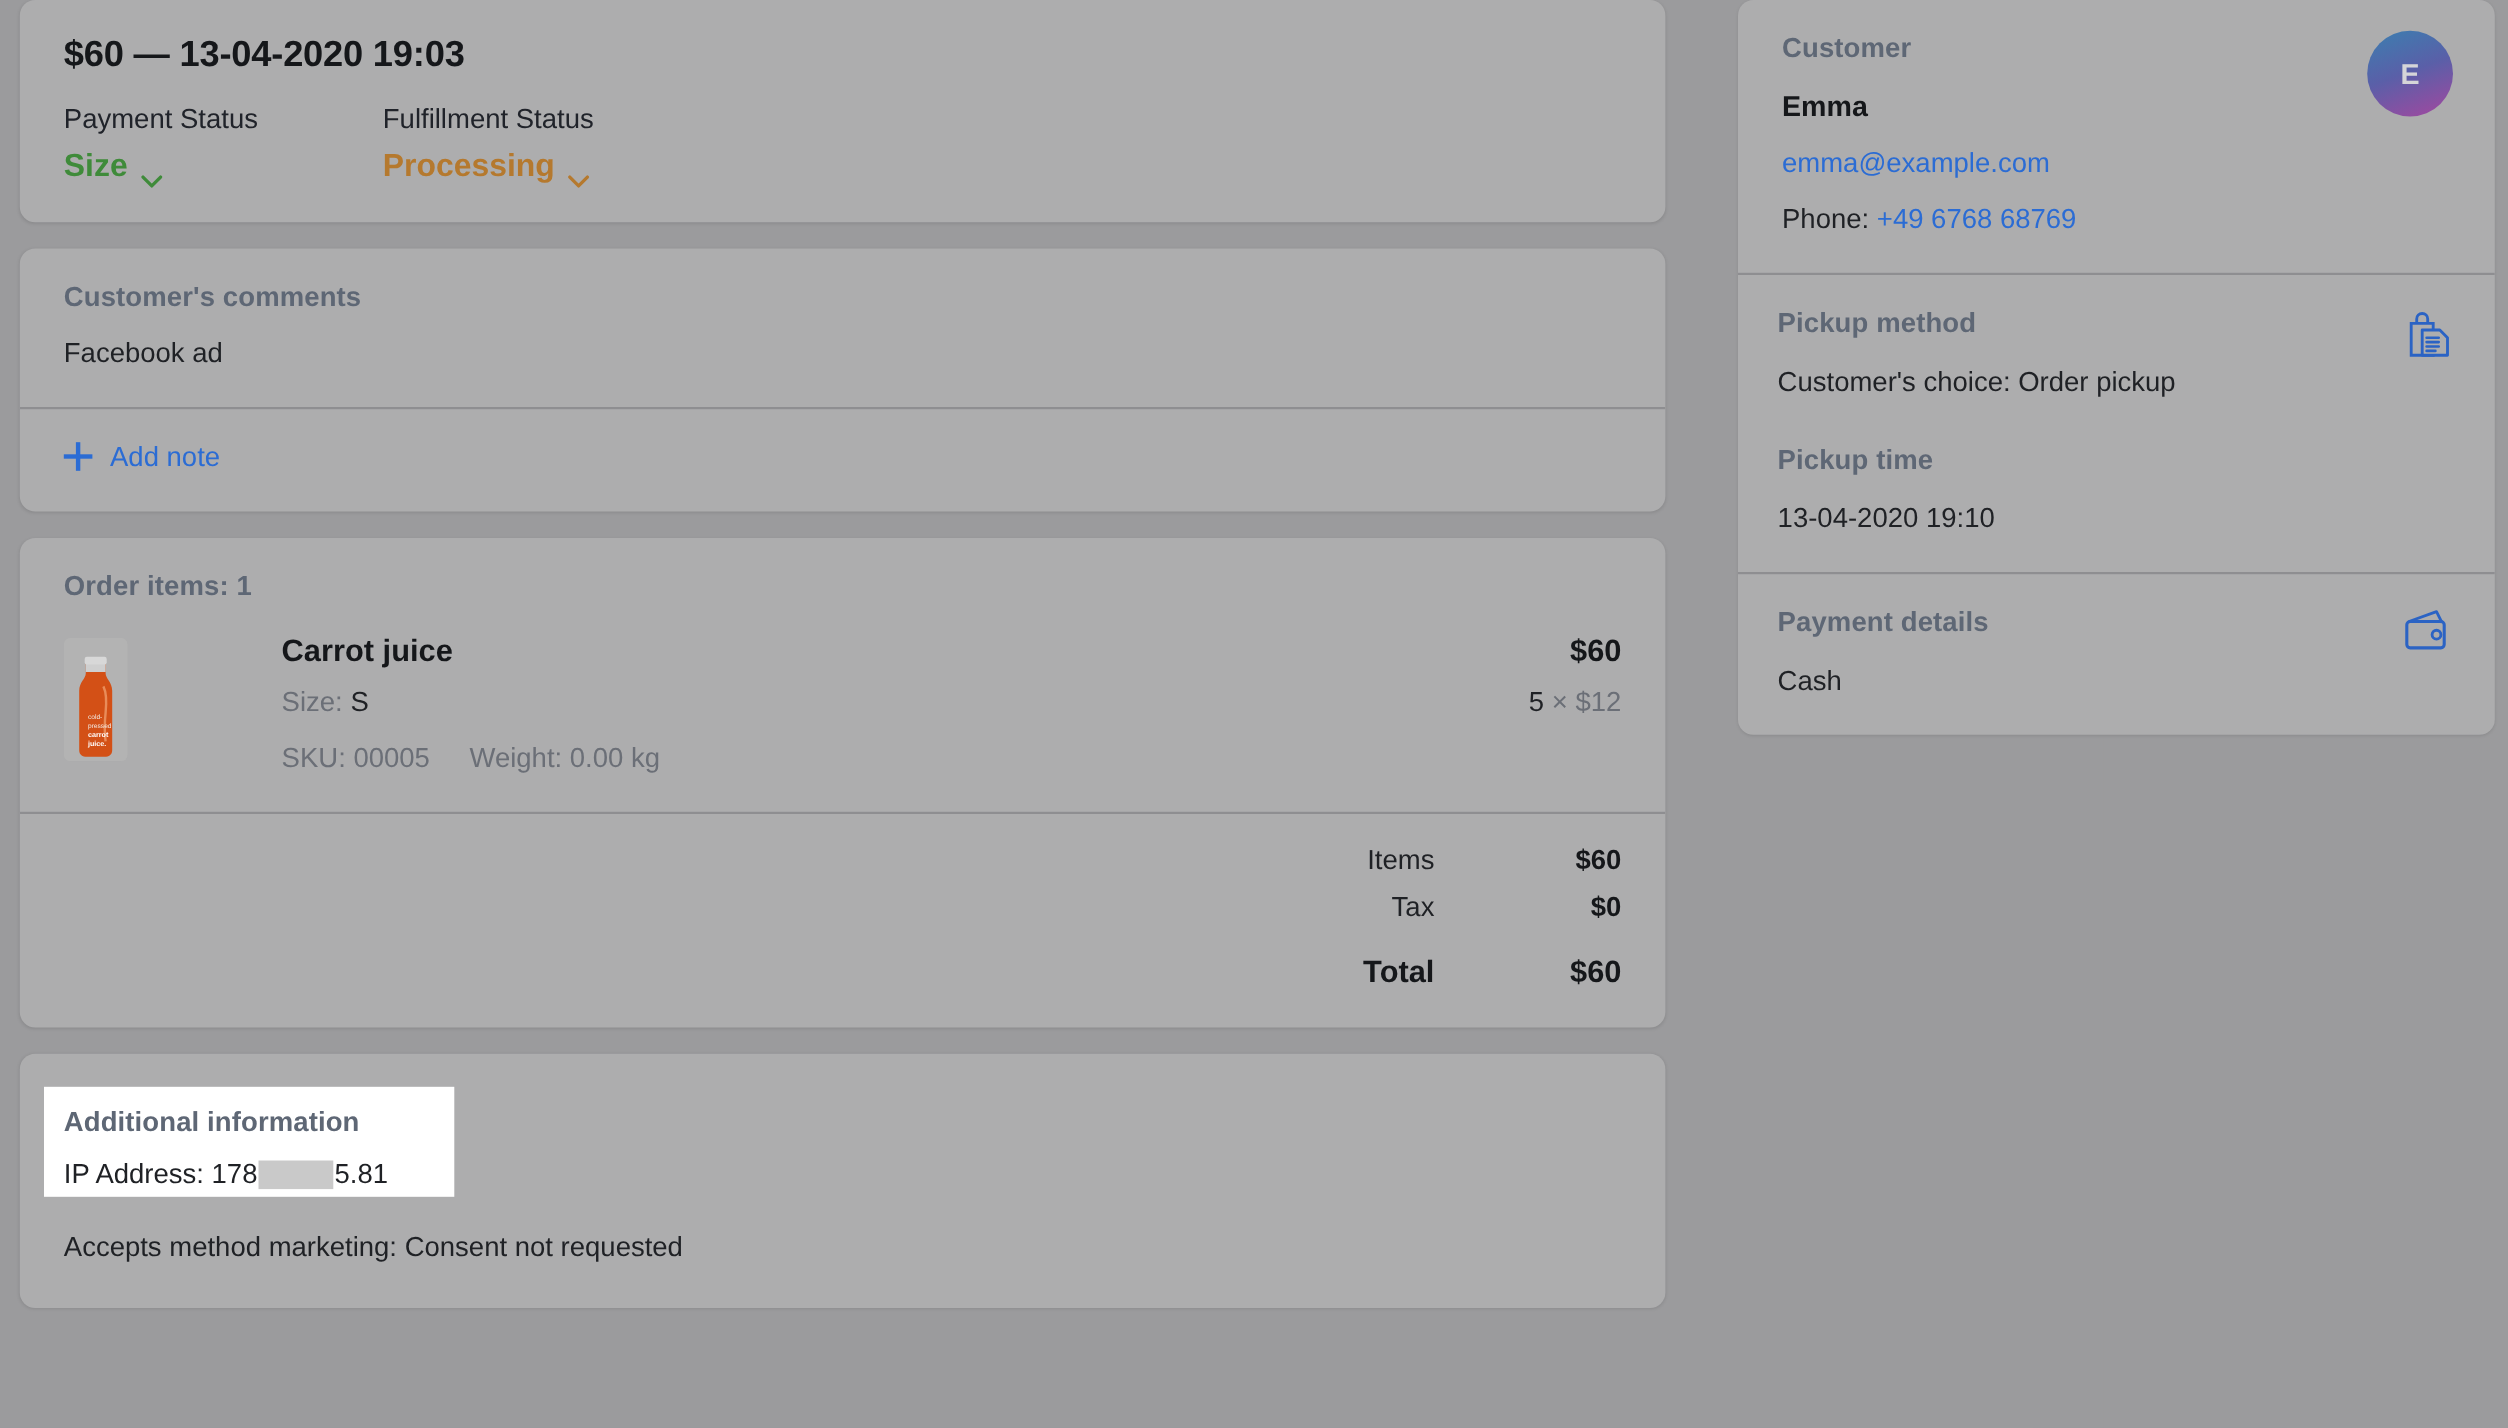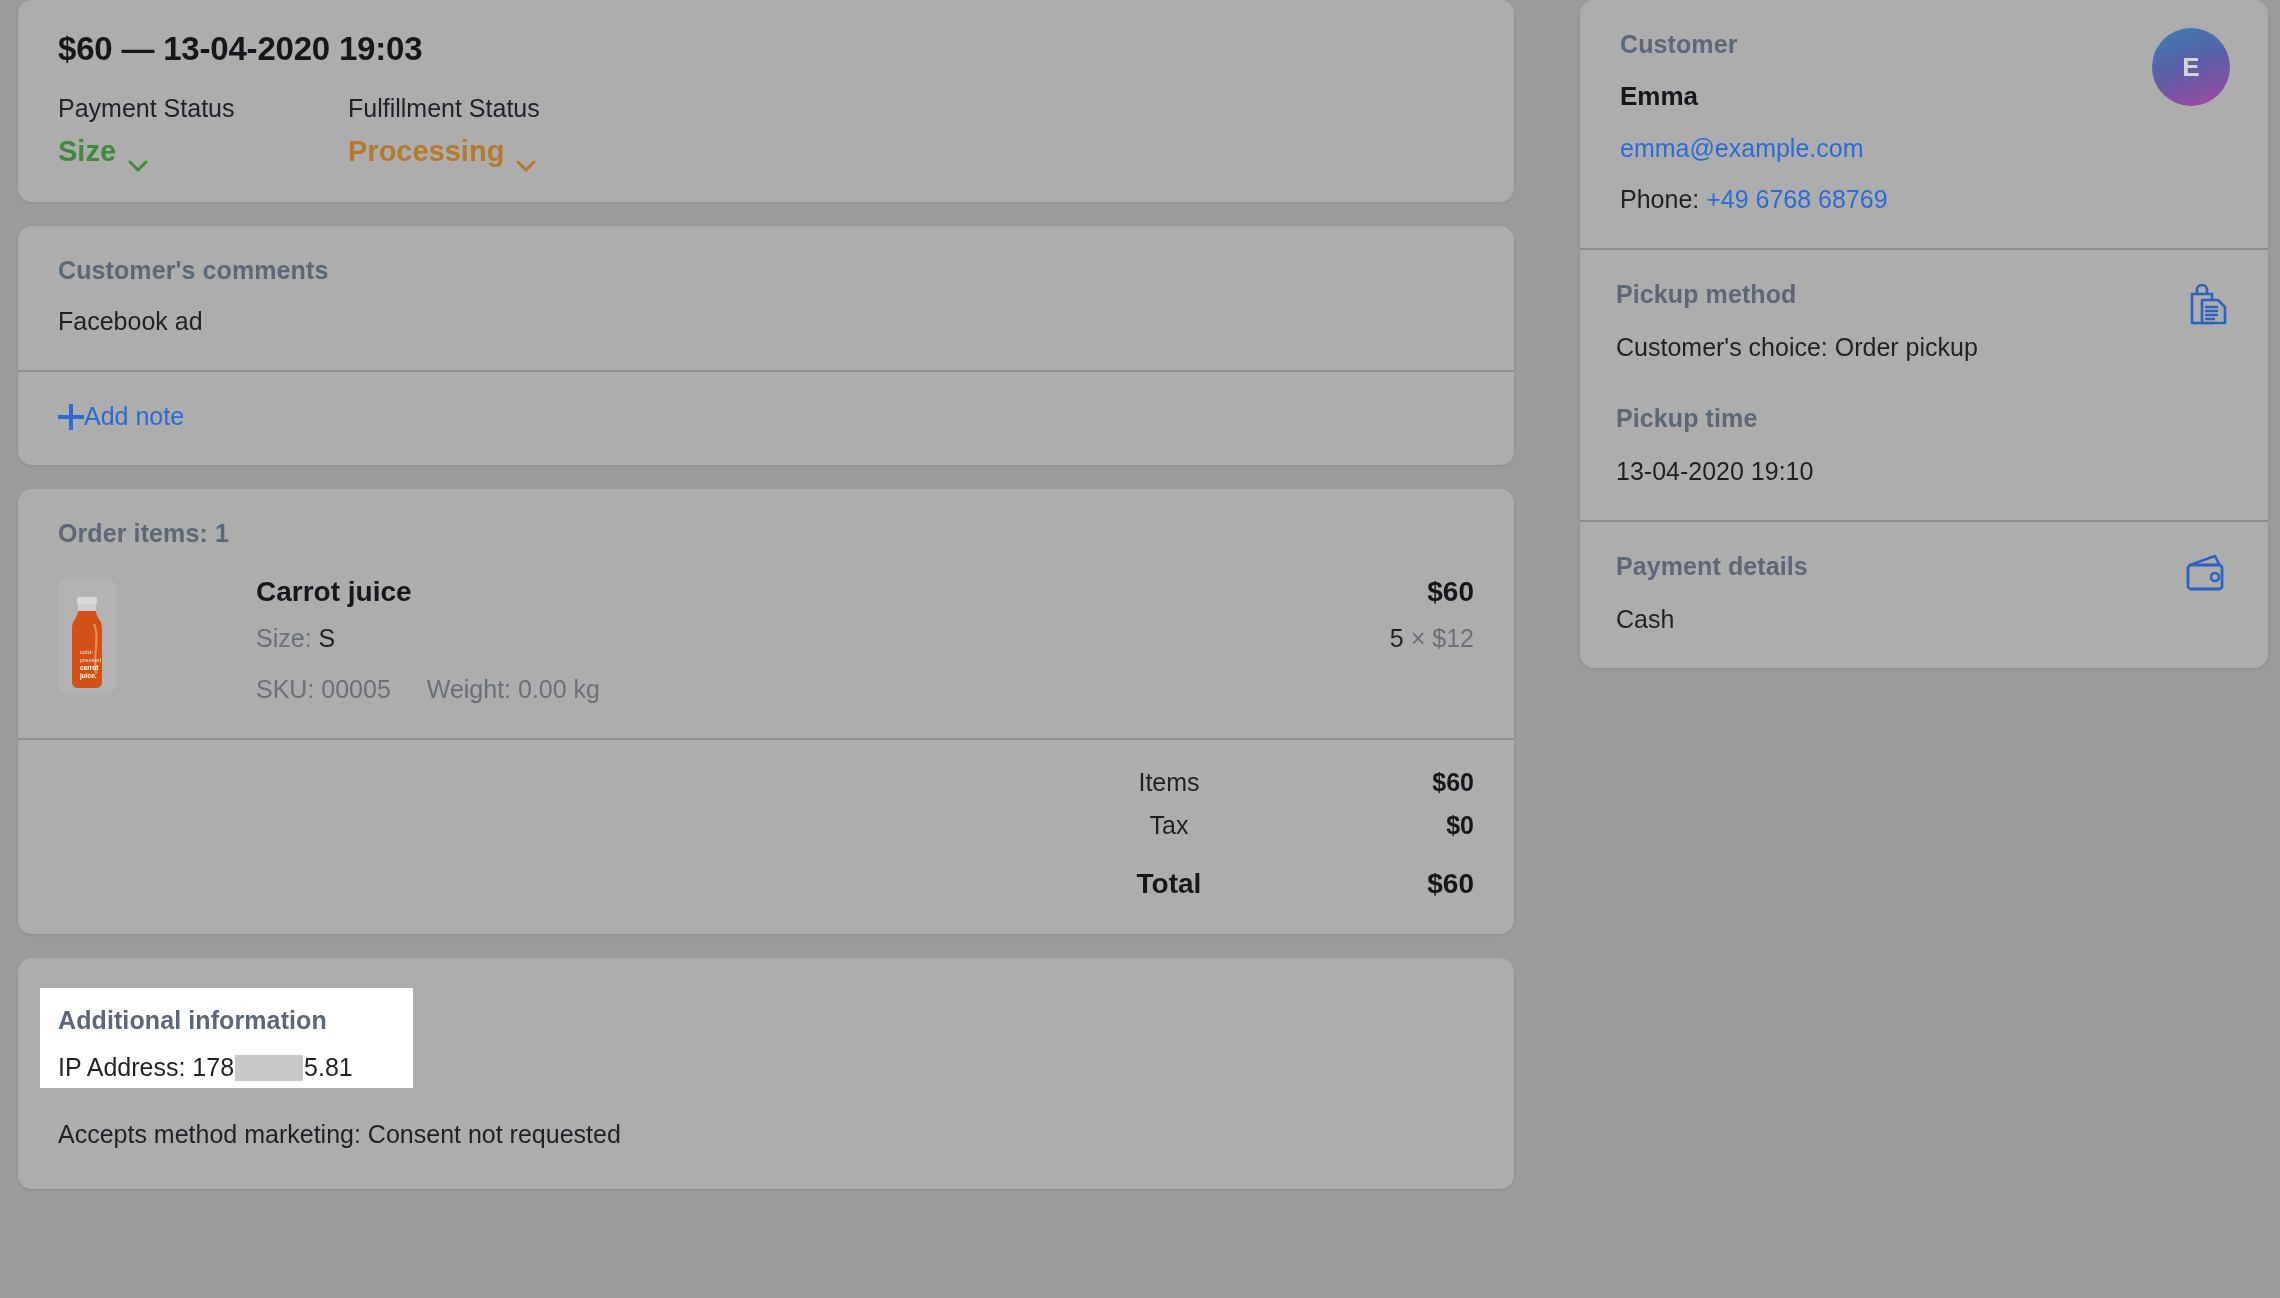--- a/index.html
+++ b/index.html
@@ -101,21 +101,22 @@
   .status-value.processing { color: #b5792e; }
   .chev {
     width: 20px;
     height: 12px;
     display: inline-block;
   }
 
   
   .add-note {
     display: flex;
-    align-items: center;
+    align-items: flex-start;
+    gap: 16px;
     padding: 30px 40px 34px 40px;
     cursor: pointer;
   }
   .plus {
     position: relative;
     width: 26px;
     height: 26px;
     flex: none;
   }
   .plus::before, .plus::after {
@@ -173,21 +174,21 @@
     display: flex;
     justify-content: flex-end;
     align-items: baseline;
     margin-bottom: 14px;
   }
   .tot-row:last-child { margin-bottom: 0; margin-top: 28px; }
   .tot-label {
     font-size: 25px;
     color: #1f2125;
     width: 270px;
-    text-align: center;
+    text-align: right;
   }
   .tot-val {
     font-size: 25px;
     font-weight: bold;
     color: #15171a;
     width: 170px;
     text-align: right;
   }
   .tot-row.grand .tot-label { font-size: 28px; font-weight: bold; color: #15171a; }
   .tot-row.grand .tot-val { font-size: 28px; }

